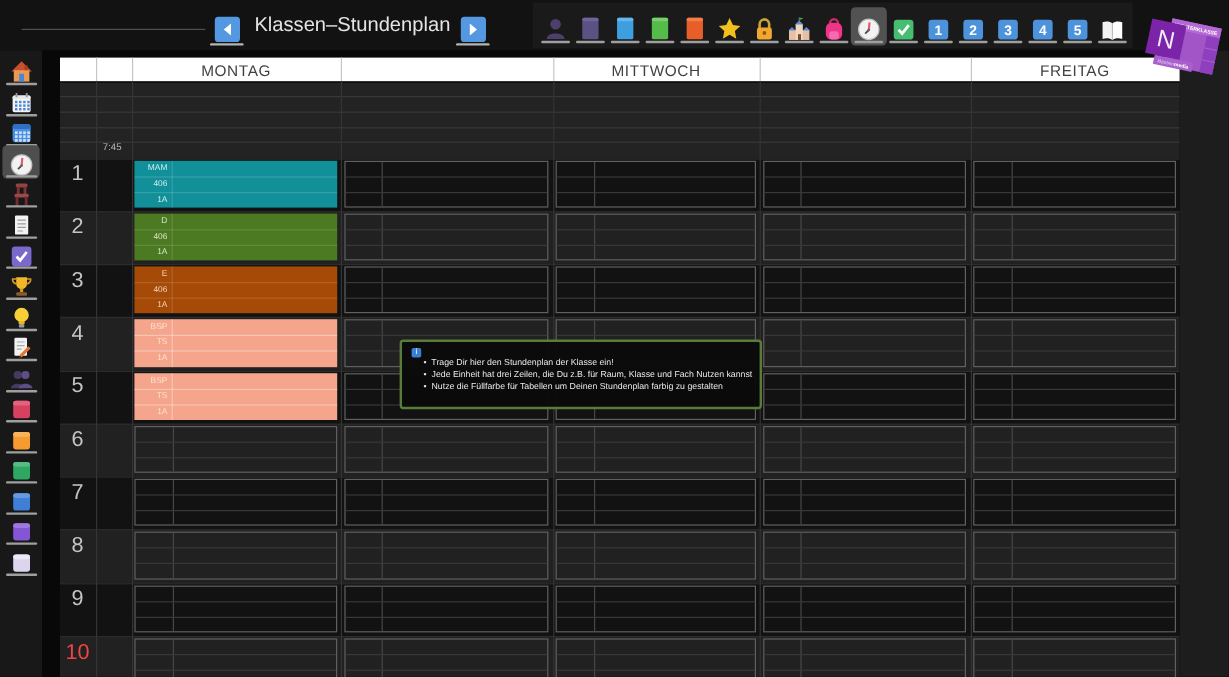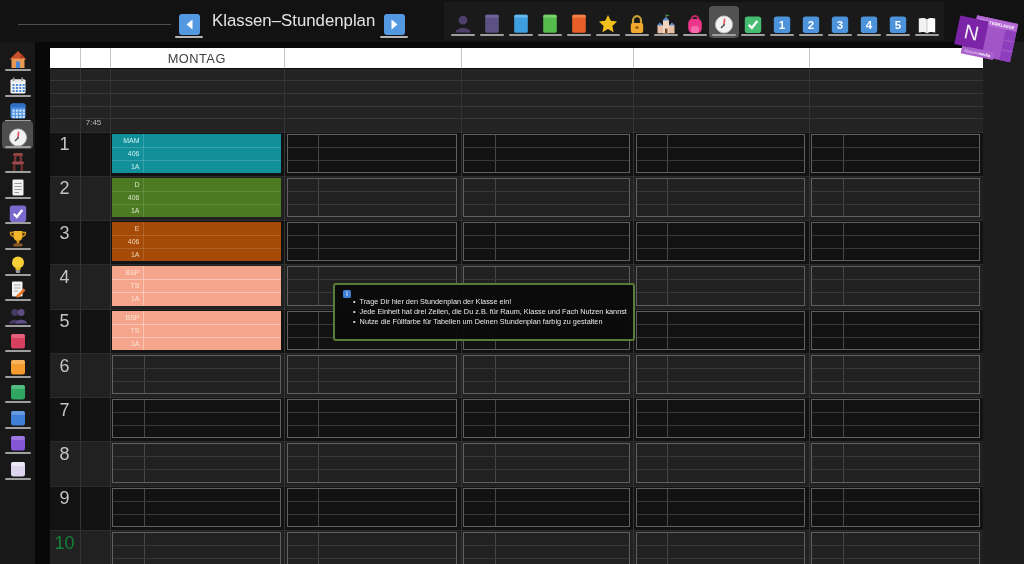--- a/index.html
+++ b/index.html
@@ -3,20 +3,22 @@
 <style>
 html,body{margin:0;padding:0;width:1024px;height:564px;overflow:hidden;background:#080808;font-family:"Liberation Sans",sans-serif;}
 .ab{position:absolute;}
 </style></head>
 <body>
 <div class="ab" style="left:0;top:0;width:1024px;height:564px;background:#080808;">
 
 <div class="ab" style="left:983px;top:42px;width:41px;height:522px;background:#1d1d1d;"></div>
 <div class="ab" style="left:49.5px;top:47.5px;width:933.5px;height:20px;background:#ffffff;"></div>
 <div class="ab" style="left:109.5px;top:50.5px;width:174.5px;height:15px;color:#414141;font-size:12.8px;letter-spacing:0.5px;text-align:center;line-height:15px;">MONTAG</div>
+<div class="ab" style="left:460.5px;top:50.5px;width:172.5px;height:15px;color:#414141;font-size:12.8px;letter-spacing:0.5px;text-align:center;line-height:15px;">MITTWOCH</div>
+<div class="ab" style="left:808.5px;top:50.5px;width:174.5px;height:15px;color:#414141;font-size:12.8px;letter-spacing:0.5px;text-align:center;line-height:15px;">FREITAG</div>
 <div class="ab" style="left:80px;top:47.5px;width:1px;height:20px;background:#c6c6c6;"></div>
 <div class="ab" style="left:109.5px;top:47.5px;width:1px;height:20px;background:#c6c6c6;"></div>
 <div class="ab" style="left:284px;top:47.5px;width:1px;height:20px;background:#c6c6c6;"></div>
 <div class="ab" style="left:460.5px;top:47.5px;width:1px;height:20px;background:#c6c6c6;"></div>
 <div class="ab" style="left:633px;top:47.5px;width:1px;height:20px;background:#c6c6c6;"></div>
 <div class="ab" style="left:808.5px;top:47.5px;width:1px;height:20px;background:#c6c6c6;"></div>
 <div class="ab" style="left:49.5px;top:67.5px;width:933.5px;height:496.5px;background:#121212;"></div>
 <div class="ab" style="left:49.5px;top:67.5px;width:933.5px;height:64.1px;background:#232323;"></div>
 <div class="ab" style="left:49.5px;top:175.8px;width:933.5px;height:44.2px;background:#212121;"></div>
 <div class="ab" style="left:49.5px;top:264.4px;width:933.5px;height:44.2px;background:#212121;"></div>
@@ -46,21 +48,21 @@
 <div class="ab" style="left:808.5px;top:67.5px;width:1px;height:496.5px;background:#343434;"></div>
 <div class="ab" style="left:49.5px;top:135.2px;width:30px;height:19px;color:#c4c4c4;font-size:18px;text-align:center;line-height:19px;">1</div>
 <div class="ab" style="left:49.5px;top:179.4px;width:30px;height:19px;color:#c4c4c4;font-size:18px;text-align:center;line-height:19px;">2</div>
 <div class="ab" style="left:49.5px;top:223.7px;width:30px;height:19px;color:#c4c4c4;font-size:18px;text-align:center;line-height:19px;">3</div>
 <div class="ab" style="left:49.5px;top:268.0px;width:30px;height:19px;color:#c4c4c4;font-size:18px;text-align:center;line-height:19px;">4</div>
 <div class="ab" style="left:49.5px;top:312.2px;width:30px;height:19px;color:#c4c4c4;font-size:18px;text-align:center;line-height:19px;">5</div>
 <div class="ab" style="left:49.5px;top:356.5px;width:30px;height:19px;color:#c4c4c4;font-size:18px;text-align:center;line-height:19px;">6</div>
 <div class="ab" style="left:49.5px;top:400.7px;width:30px;height:19px;color:#c4c4c4;font-size:18px;text-align:center;line-height:19px;">7</div>
 <div class="ab" style="left:49.5px;top:445.0px;width:30px;height:19px;color:#c4c4c4;font-size:18px;text-align:center;line-height:19px;">8</div>
 <div class="ab" style="left:49.5px;top:489.2px;width:30px;height:19px;color:#c4c4c4;font-size:18px;text-align:center;line-height:19px;">9</div>
-<div class="ab" style="left:49.5px;top:533.5px;width:30px;height:19px;color:#15803d;font-size:18px;text-align:center;line-height:19px;">10</div>
+<div class="ab" style="left:49.5px;top:533.5px;width:30px;height:19px;color:#ef4444;font-size:18px;text-align:center;line-height:19px;">10</div>
 <div class="ab" style="left:80px;top:119px;width:27px;height:10px;color:#b9b9b9;font-size:8px;text-align:center;line-height:8px;">7:45</div>
 <div class="ab" style="left:112.0px;top:133.6px;width:168.5px;height:39.2px;background:#12909a;">
 <div class="ab" style="left:30.5px;top:0;width:1px;height:39.2px;background:rgba(255,255,255,0.15);"></div>
 <div class="ab" style="left:0;top:13.1px;width:168.5px;height:1px;background:rgba(255,255,255,0.15);"></div>
 <div class="ab" style="left:0;top:26.1px;width:168.5px;height:1px;background:rgba(255,255,255,0.15);"></div>
 <div class="ab" style="left:0;top:0.0px;width:27.5px;height:13.1px;color:#cdeef0;font-size:7px;text-align:right;line-height:13.1px;">MAM</div>
 <div class="ab" style="left:0;top:13.1px;width:27.5px;height:13.1px;color:#cdeef0;font-size:7px;text-align:right;line-height:13.1px;">406</div>
 <div class="ab" style="left:0;top:26.1px;width:27.5px;height:13.1px;color:#cdeef0;font-size:7px;text-align:right;line-height:13.1px;">1A</div>
 </div>
 <div class="ab" style="left:112.0px;top:177.8px;width:168.5px;height:39.2px;background:#4c7a22;">

